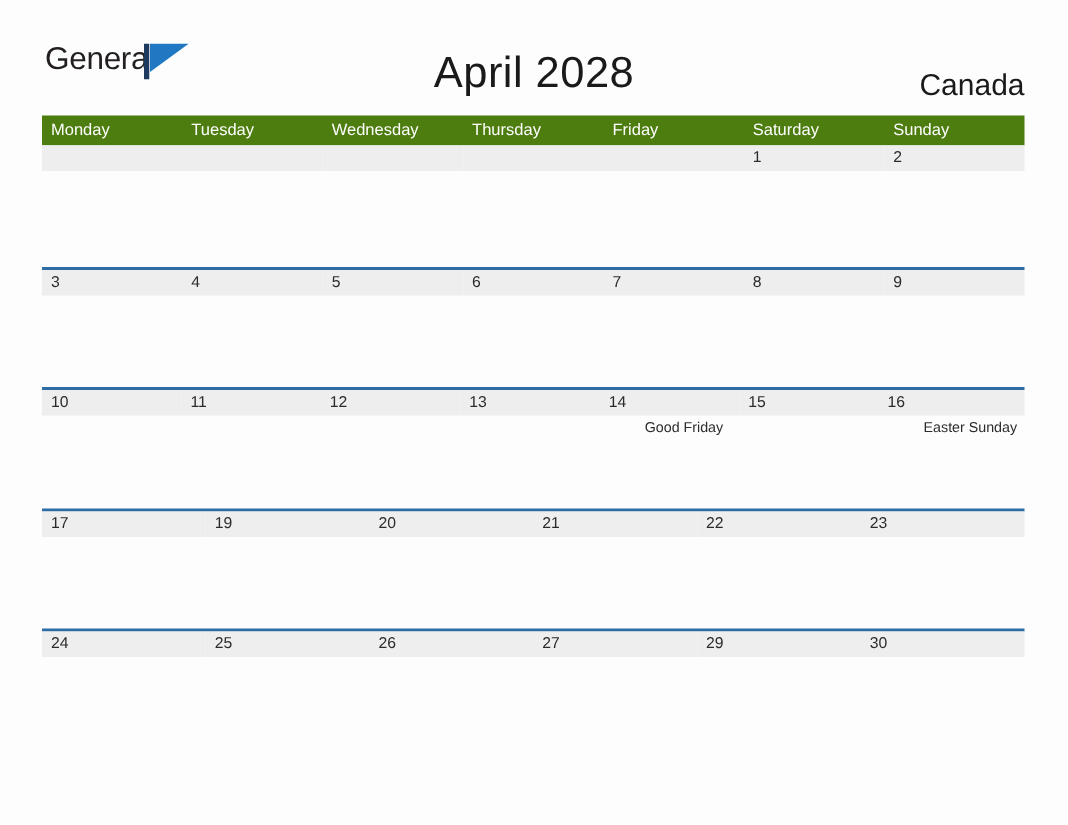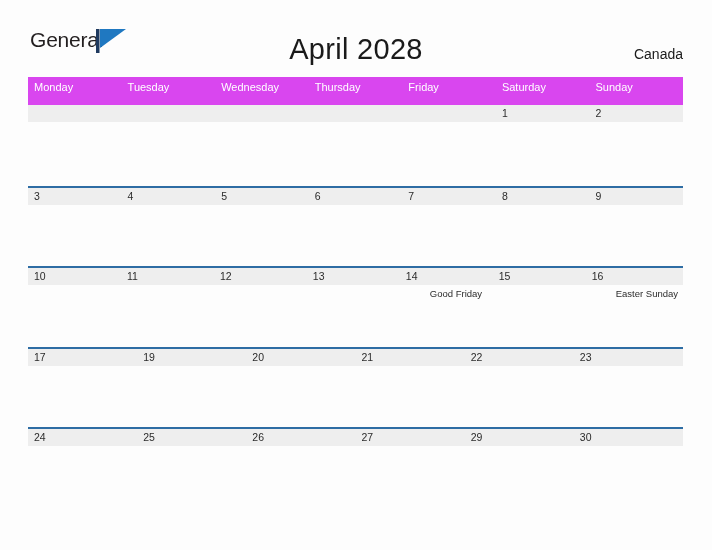--- a/index.html
+++ b/index.html
@@ -68,36 +68,36 @@
     font-size: 29px;
     font-weight: normal;
     color: #1a1a1a;
     letter-spacing: 0.3px;
   }
 
   .region-label {
     position: absolute;
     right: 29px;
     top: 46px;
-    font-size: 14px;
+    font-size: 20px;
     color: #1a1a1a;
   }
 
   
   .calendar {
     position: absolute;
     left: 28px;
     top: 77px;
     width: 655px;
   }
 
   .weekday-row {
     display: flex;
-    background: #d946ef;
-    height: 28px;
+    background: #4d7c0f;
+    height: 20px;
   }
   .weekday-cell {
     flex: 1 1 0;
     color: #ffffff;
     font-size: 11px;
     line-height: 20px;
     padding-left: 6px;
     white-space: nowrap;
     overflow: hidden;
   }

